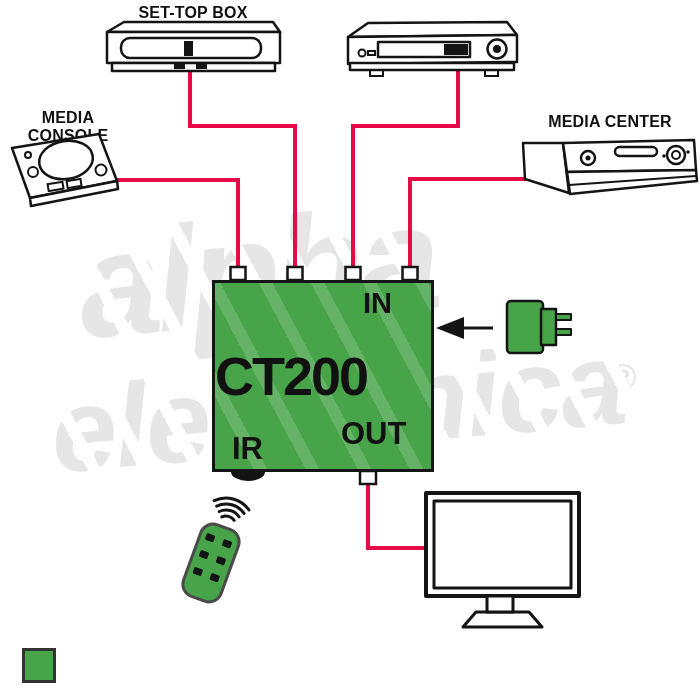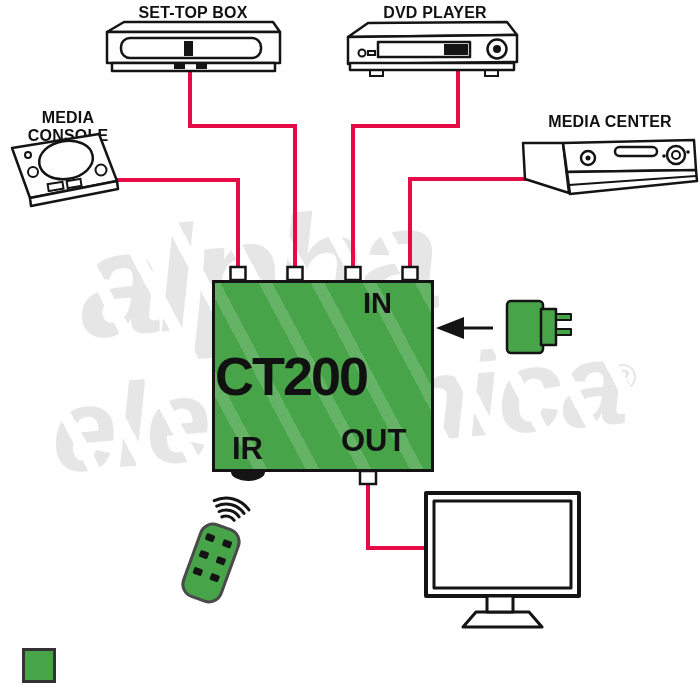--- a/index.html
+++ b/index.html
@@ -33,21 +33,21 @@
   .lbl-media{left:524px;top:113px;width:172px;}
   
   .unitbox{position:absolute;left:212px;top:280px;width:216px;height:186px;z-index:3;
       border:3px solid var(--outline);background:var(--green);}
   .unitbox::after{content:"";position:absolute;inset:0;
       background:repeating-linear-gradient(62deg, rgba(255,255,255,0) 0 34px, rgba(255,255,255,.16) 34px 46px);}
   .unitbox div{position:absolute;color:var(--text);font-weight:bold;z-index:1;}
   .u-in{top:4px;left:148px;font-size:29px;}
   .u-model{top:62px;left:0;width:100%;text-align:left;font-size:54px;letter-spacing:-2px;}
   .u-ir{bottom:2px;left:17px;font-size:31px;}
-  .u-out{bottom:10px;left:126px;font-size:31px;}
+  .u-out{bottom:17px;left:126px;font-size:31px;}
   
   svg.art{position:absolute;left:0;top:0;z-index:5;pointer-events:none;}
   .wire{stroke:var(--cable);stroke-width:4;fill:none;stroke-linejoin:miter;}
   .dev{fill:#ffffff;stroke:var(--outline);stroke-width:2.5;stroke-linejoin:round;}
   .thin{fill:none;stroke:var(--outline);stroke-width:2;}
   .dark{fill:var(--outline);stroke:none;}
   .conn{fill:#ffffff;stroke:var(--outline);stroke-width:2.5;}
   .greenfill{fill:var(--green);stroke:var(--outline);stroke-width:2.5;stroke-linejoin:round;}
   .remotebody{fill:var(--green);stroke:var(--remote-border);stroke-width:3;}
   .arc{fill:none;stroke:var(--outline);stroke-width:3;stroke-linecap:round;}
@@ -61,21 +61,20 @@
 <body>
 
 <div class="canvas">
 
   <div class="wm wm1">alpha</div>
   <div class="wm wm2">elettronica</div>
   <div class="wm wmr">®</div>
   <div class="wm-stripes"></div>
 
   <div class="devlabel lbl-settop">SET-TOP BOX</div>
-  <div class="devlabel lbl-dvd">DVD PLAYER</div>
   <div class="devlabel lbl-console">MEDIA CONSOLE</div>
   <div class="devlabel lbl-media">MEDIA CENTER</div>
 
   <div class="unitbox">
     <div class="u-in">IN</div>
     <div class="u-model">CT200</div>
     <div class="u-ir">IR</div>
     <div class="u-out">OUT</div>
   </div>
 

